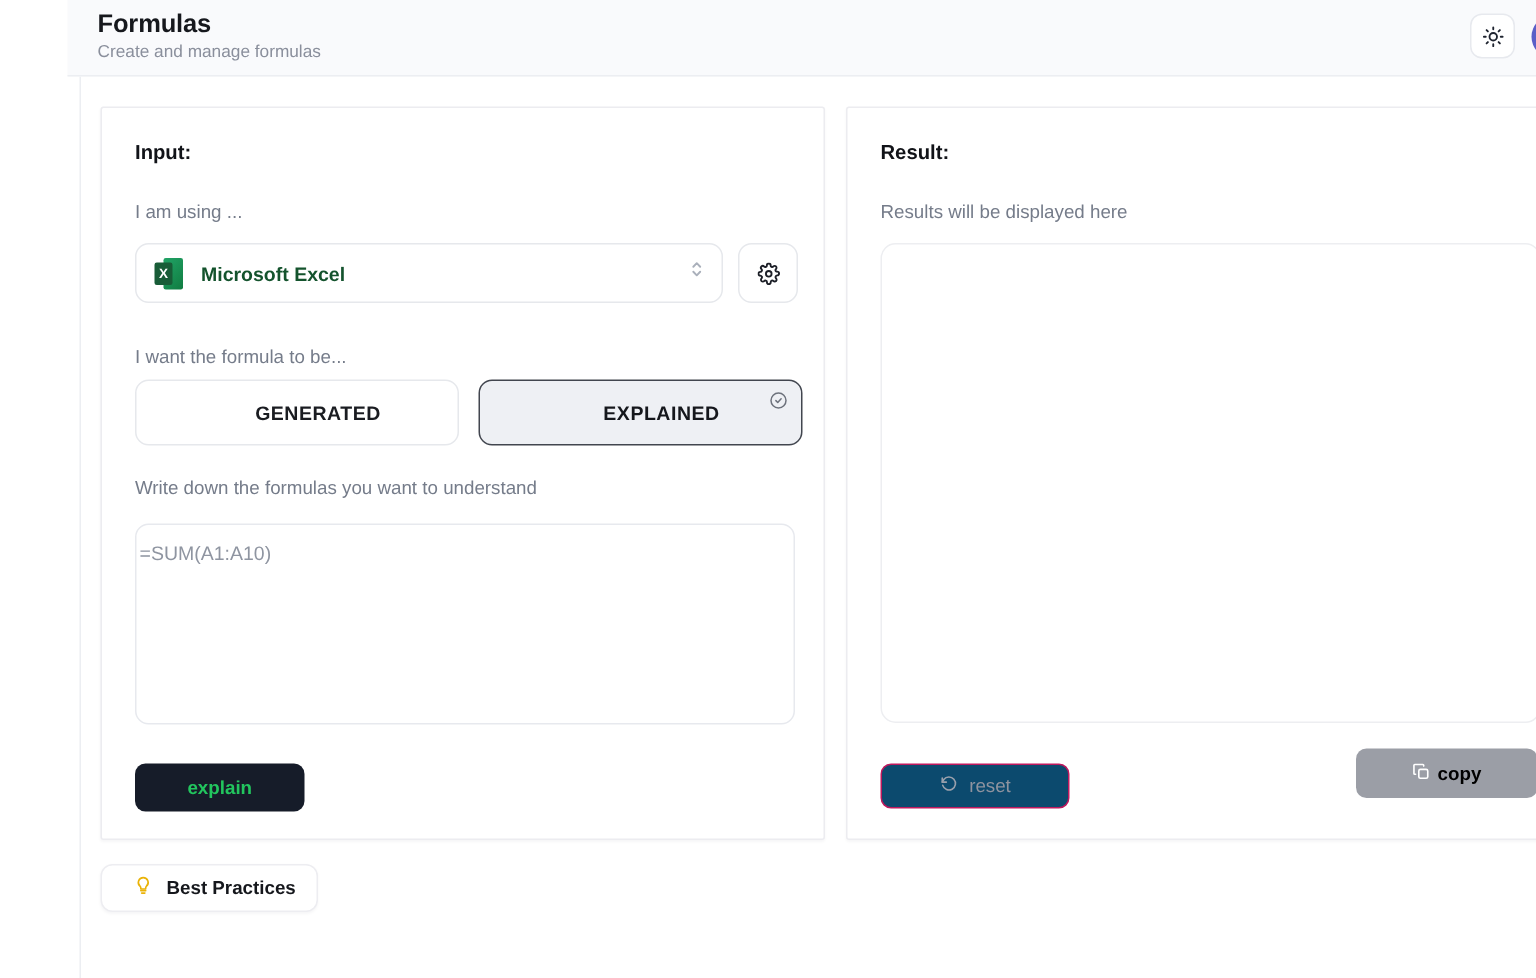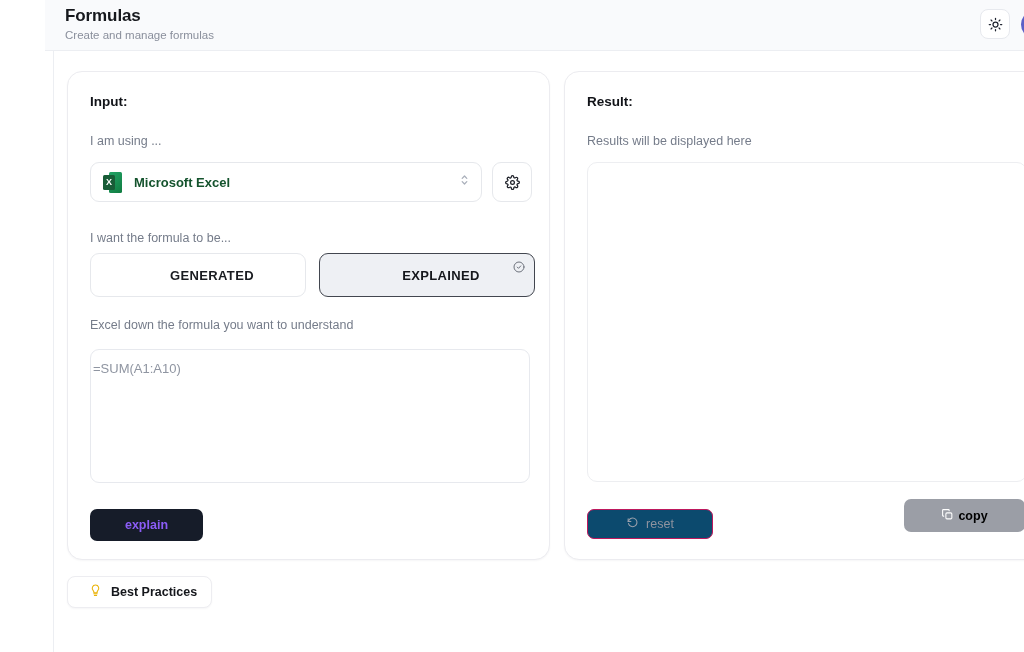--- a/index.html
+++ b/index.html
@@ -81,21 +81,21 @@
     justify-content: center;
     cursor: pointer;
     user-select: none;
   }
 
   
   .card {
     position: absolute;
     background: #ffffff;
     border: 1px solid #ececf0;
-    border-radius: 15px;
+    border-radius: 2px;
     box-shadow: 0 1px 2px rgba(16,24,40,0.04);
   }
   #input-card  { left: 22px;  top: 71px; width: 483px; height: 489px; }
   #result-card { left: 519px; top: 71px; width: 483px; height: 489px; }
 
   .section-label {
     position: absolute;
     font-size: 13.5px;
     font-weight: bold;
     color: #111318;
@@ -228,21 +228,21 @@
     outline: none;
   }
   .formula-area::placeholder { color: #8f95a1; }
 
   
   .explain-btn {
     position: absolute;
     left: 22px; top: 437px;
     width: 113px; height: 32px;
     background: #161c29;
-    color: #8b5cf6;
+    color: #22c55e;
     border: none;
     border-radius: 7px;
     font-size: 12.5px;
     font-weight: bold;
     cursor: pointer;
     font-family: "Liberation Sans", sans-serif;
   }
 
   
   .result-box {
@@ -375,21 +375,21 @@
         <span>EXPLAINED</span>
         <span class="mode-check">
           <svg width="12" height="12" viewBox="0 0 24 24" fill="none" stroke="#6d727c" stroke-width="2" stroke-linecap="round" stroke-linejoin="round">
             <circle cx="12" cy="12" r="10"></circle>
             <path d="M8.5 12.2 11 14.7l4.5-4.9"></path>
           </svg>
         </span>
       </div>
     </div>
 
-    <div class="muted-label lbl-writedown">Excel down the formula you want to understand</div>
+    <div class="muted-label lbl-writedown">Write down the formulas you want to understand</div>
 
     <textarea class="formula-area" placeholder="=SUM(A1:A10)" style=""></textarea>
 
     <button class="explain-btn">explain</button>
   </div>
 
   <div class="card" id="result-card">
 
     <div class="section-label lbl-result">Result:</div>
 

